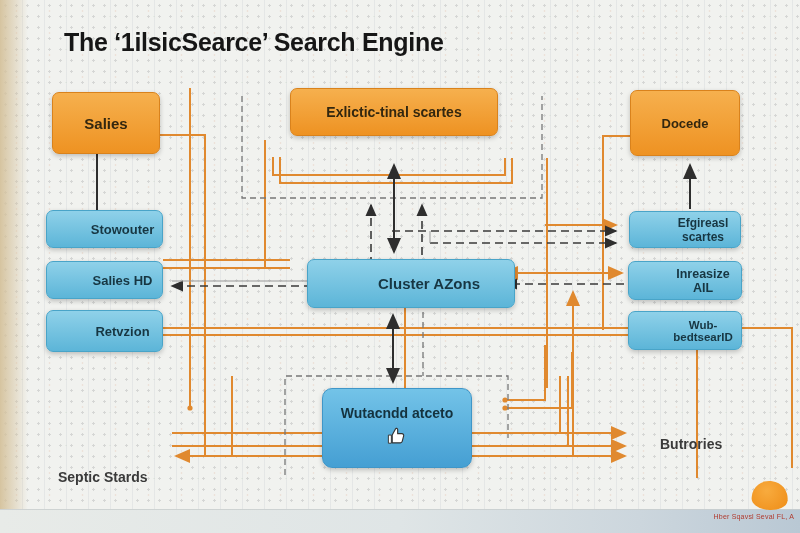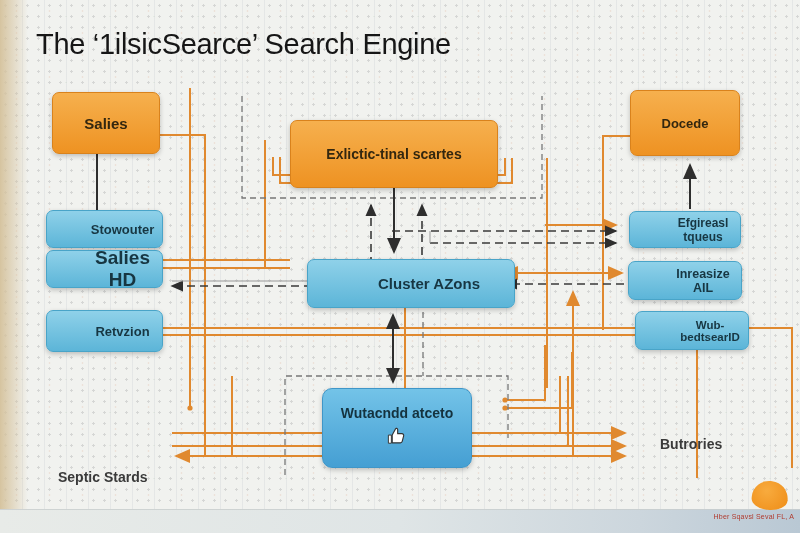--- a/index.html
+++ b/index.html
@@ -12,38 +12,38 @@
       radial-gradient(rgba(215,125,85,.14) 1px, transparent 1.3px),
       radial-gradient(rgba(130,170,120,.10) 1px, transparent 1.3px),
       linear-gradient(90deg, rgba(185,190,196,.22) 1px, transparent 1px);
     background-size:11px 11px, 33px 22px, 44px 33px, 22px 100%;
   }
   .left-band{position:absolute;left:0;top:0;width:28px;height:533px;
     background:linear-gradient(90deg, rgba(213,194,156,.95), rgba(213,194,156,0));}
   .footer-band{position:absolute;left:0;bottom:0;width:800px;height:23px;
     background:linear-gradient(90deg,#e8ebe8 0%,#dfe5e6 50%,#ccd6dd 80%,#b9c8d4 100%);
     border-top:1px solid rgba(200,205,205,.8);}
-  .title{position:absolute;left:36px;top:28px;font-size:29px;font-weight:400;
+  .title{position:absolute;left:64px;top:28px;font-size:25px;font-weight:700;
     letter-spacing:-.3px;color:#161616;}
   .node{position:absolute;display:flex;align-items:center;justify-content:center;
     text-align:center;border-radius:7px;box-shadow:0 2px 5px rgba(0,0,0,.22);
     font-weight:700;z-index:3;padding:2px 4px;box-sizing:border-box;}
   .orange{background:linear-gradient(#f6b04e,#ee9222);border:1px solid #d9821c;color:#33270f;}
   .blue{background:linear-gradient(#8fd1e9,#5cb5d8);border:1px solid #49a4c8;color:#173642;padding-left:40px;}
   .blue-deep{background:linear-gradient(#73c3e8,#459fd3);border:1px solid #3f96c8;color:#14323f;}
   .n-stavins{left:52px;top:92px;width:108px;height:62px;font-size:15px;}
-  .n-exlictic{left:290px;top:88px;width:208px;height:68px;font-size:14px;margin-top:32px;}
+  .n-exlictic{left:290px;top:88px;width:208px;height:48px;font-size:14px;}
   .n-docede{left:630px;top:90px;width:110px;height:66px;font-size:13px;}
   .n-stowouter{left:46px;top:210px;width:117px;height:38px;font-size:13px;}
-  .n-salies{left:46px;top:250px;width:117px;height:38px;font-size:19px;justify-content:center;}
+  .n-salies{left:46px;top:261px;width:117px;height:38px;font-size:13px;justify-content:center;}
   .n-retvzion{left:46px;top:310px;width:117px;height:42px;font-size:13px;align-items:center;}
   .n-cluster{left:290px;top:259px;width:208px;height:49px;font-size:15px;margin-left:17px;}
   .n-efgireasl{left:629px;top:211px;width:112px;height:37px;font-size:12px;}
   .n-inreasize{left:628px;top:261px;width:114px;height:39px;font-size:12.5px;}
-  .n-wubbed{left:628px;top:311px;width:114px;height:39px;font-size:11.5px;margin-left:7px;}
+  .n-wubbed{left:628px;top:311px;width:114px;height:39px;font-size:11.5px;}
   .n-wutacndd{left:322px;top:388px;width:150px;height:80px;font-size:14px;flex-direction:column;border-radius:10px;}
   .n-wutacndd .lbl{margin-bottom:4px;}
   .free-label{position:absolute;font-size:14px;font-weight:600;color:#3a3a3a;z-index:3;}
   .l-septic{left:58px;top:436px;margin-top:33px;}
   .l-butrories{left:660px;top:436px;}
   .logo-blob{position:absolute;left:752px;top:481px;width:36px;height:29px;z-index:4;
     background:radial-gradient(circle at 40% 35%,#f8ab3e,#ee8c16);
     border-radius:60% 60% 65% 55% / 72% 76% 48% 44%;transform:rotate(6deg);}
   .credit{position:absolute;right:6px;top:513px;font-size:7px;color:#b03a2e;z-index:5;letter-spacing:.2px;}
   svg.wires{position:absolute;left:0;top:0;z-index:2;}
@@ -141,21 +141,21 @@
 </div>
 <div class="node blue n-retvzion">
   <span>Retvzion</span>
 </div>
 
 <div class="node blue n-cluster">
   <span>Cluster AZons</span>
 </div>
 
 <div class="node blue n-efgireasl">
-  <span>Efgireasl tqueus</span>
+  <span>Efgireasl scartes</span>
 </div>
 <div class="node blue n-inreasize">
   <span>Inreasize AIL</span>
 </div>
 <div class="node blue n-wubbed">
   <span>Wub-bedtsearID</span>
 </div>
 
 <div class="node blue-deep n-wutacndd">
   <span class="lbl">Wutacndd atceto</span>

